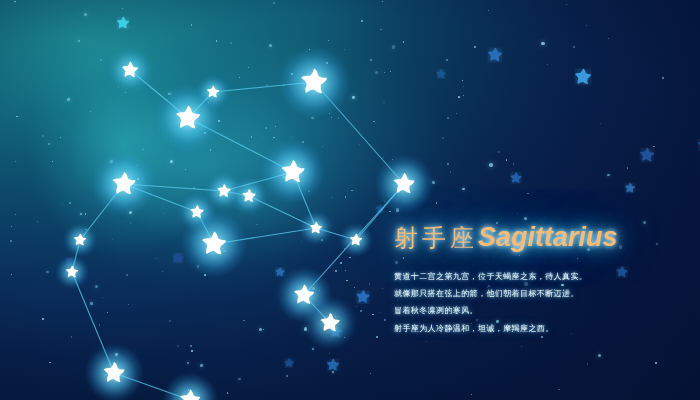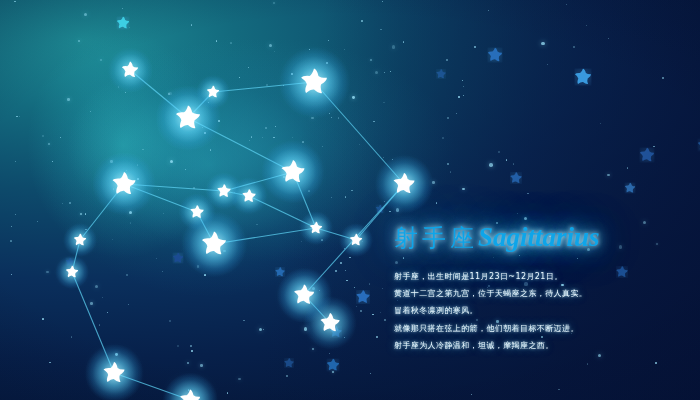--- a/index.html
+++ b/index.html
@@ -50,22 +50,22 @@
   .star .halo{position:absolute;left:50%;top:50%;transform:translate(-50%,-50%);border-radius:50%;
     background:radial-gradient(closest-side, rgba(160,240,255,0.95), rgba(80,210,255,0.55) 34%, rgba(40,170,240,0.22) 60%, rgba(0,0,0,0) 80%);}
 
   
   .dstar{position:absolute;transform:translate(-50%,-50%);}
   .dstar svg{display:block;}
 
   
   #text-block{position:absolute;left:394px;top:222px;width:302px;}
   #zodiac-title{
-    white-space:nowrap;color:#0ea5e9;font-size:27px;letter-spacing:1px;
-    font-family:Liberation Serif, serif;
+    white-space:nowrap;color:#fdba74;font-size:27px;letter-spacing:1px;
+    font-family:Liberation Sans, sans-serif;
     text-shadow:0 0 5px #bff2ff,0 0 13px #5ed6ff,0 0 26px rgba(70,190,255,.85),0 0 44px rgba(40,150,235,.6);
   }
   #zodiac-title .cn{font-size:24px;letter-spacing:4px;font-weight:400;}
   #zodiac-title .en{font-size:27px;font-style:italic;font-weight:bold;letter-spacing:0px;}
   #desc{margin-top:14px;}
   .desc-line{
     color:#eaf8ff;font-size:8px;line-height:17.2px;white-space:nowrap;letter-spacing:.4px;
     font-family:"DejaVu Sans",sans-serif;
     text-shadow:0 0 3px rgba(180,240,255,.95),0 0 8px rgba(70,190,255,.6);
   }
@@ -537,21 +537,20 @@
           <path class="shape" d="M0.00,-10.50 Q2.25,-9.92 3.46,-4.76 Q5.17,-3.08 9.99,-3.24 Q10.13,-0.93 5.59,1.82 Q4.52,3.97 6.17,8.49 Q4.01,9.34 0.00,5.88 Q-2.37,5.53 -6.17,8.49 Q-7.65,6.70 -5.59,1.82 Q-5.99,-0.55 -9.99,-3.24 Q-8.74,-5.20 -3.46,-4.76 Q-1.33,-5.87 0.00,-10.50Z" filter="drop-shadow(0 0 10.5px rgba(150,235,255,0.95))"></path>
         </svg>
       </div>
     </div>
 
   <div id="text-block">
     <div id="zodiac-title">
       <span class="cn">射手座</span><span class="en">Sagittarius</span>
     </div>
     <div id="desc">
-        <div class="desc-line">射手座，出生时间是11月23日~12月21日。</div>
         <div class="desc-line">黄道十二宫之第九宫，位于天蝎座之东，待人真实。</div>
+        <div class="desc-line">就像那只搭在弦上的箭，他们朝着目标不断迈进。</div>
         <div class="desc-line">冒着秋冬凛冽的寒风。</div>
-        <div class="desc-line">就像那只搭在弦上的箭，他们朝着目标不断迈进。</div>
         <div class="desc-line">射手座为人冷静温和，坦诚，摩羯座之西。</div>
       </div>
   </div>
 
 </div>
 
 </body></html>

